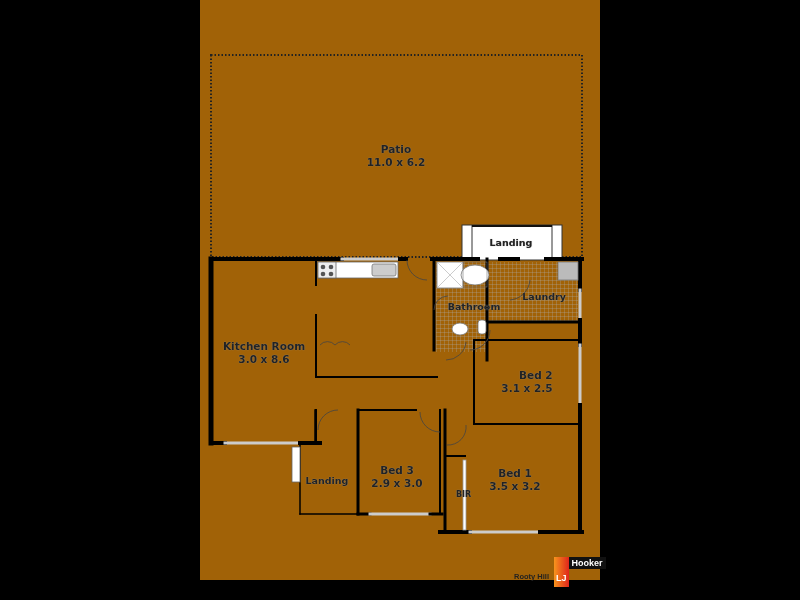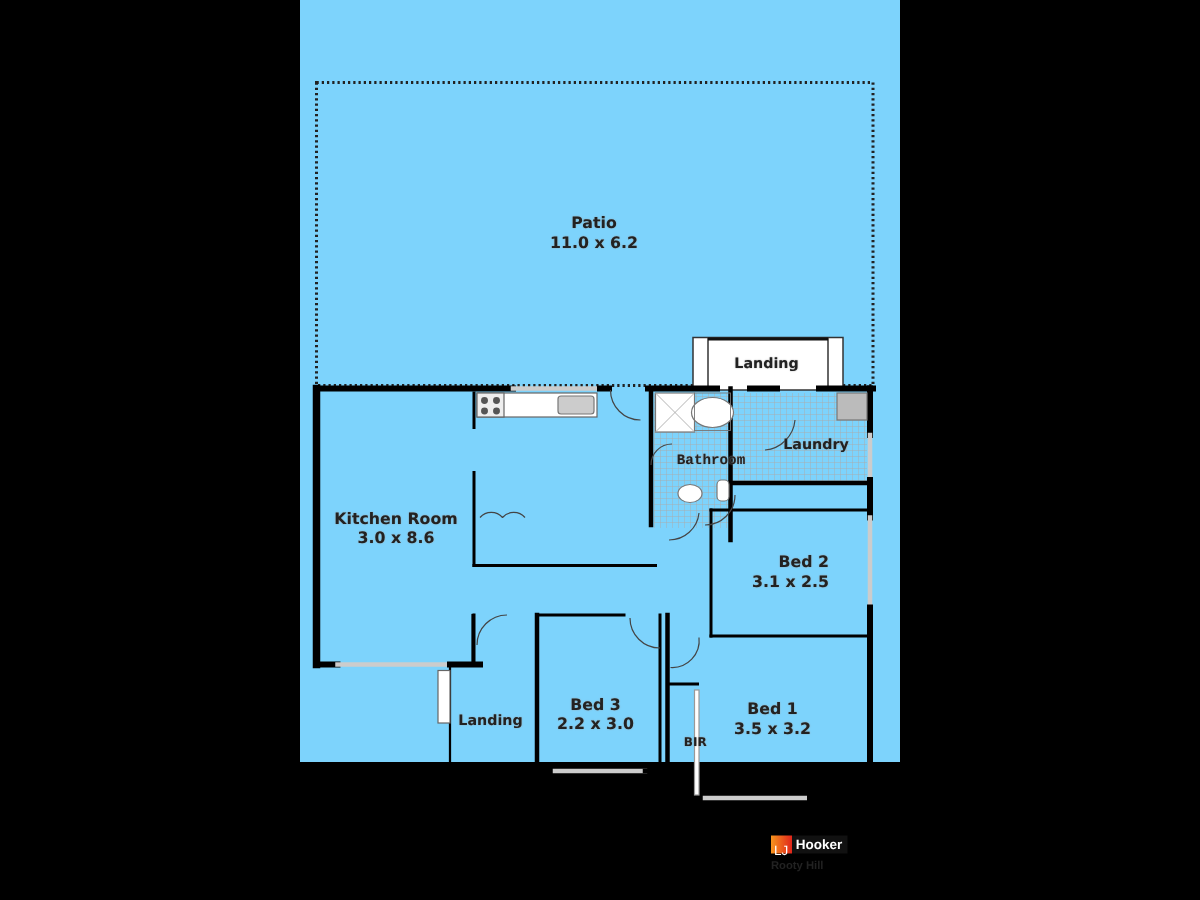--- a/index.html
+++ b/index.html
@@ -1,24 +1,24 @@
 <!DOCTYPE html>
 <html><head>
 <meta charset="utf-8">
 <style>
   html, body { margin:0; padding:0; }
   body { width:800px; height:600px; background:#000; position:relative; overflow:hidden; font-family:"DejaVu Sans", sans-serif; }
-  #page { position:absolute; left:200px; top:0; width:400px; height:508px; background:#7dd3fc; }
+  #page { position:absolute; left:200px; top:0; width:400px; height:580px; background:#a16207; }
   svg { position:absolute; left:0; top:0; }
   .label { position:absolute; text-align:center; font-weight:bold; color:#222; font-size:10.5px; line-height:13px; transform:translateX(-50%); white-space:nowrap; text-shadow:0 0 1px #999; }
   .small { font-size:9.5px; }
   .tiny { font-size:8px; }
   #logo { position:absolute; left:314px; top:557px; }
   #logo .badge { display:flex; height:12px; }
-  #logo .lj { background:linear-gradient(90deg,#f7941d,#e0251b); color:#fff; font-weight:normal; font-size:9px; line-height:12px; padding:4px 2px; font-family:"Liberation Sans", sans-serif; }
+  #logo .lj { background:linear-gradient(90deg,#f7941d,#e0251b); color:#fff; font-weight:bold; font-size:9px; line-height:12px; padding:15px 2px; font-family:"Liberation Sans", sans-serif;margin-left:40px; }
   #logo .hk { background:#111; color:#fff; font-weight:bold; font-size:9px; line-height:12px; padding:0 3px; font-family:"Liberation Sans", sans-serif; }
   #logo .office { font-size:7.5px; color:#222; margin-top:3px; font-family:"Liberation Sans", sans-serif; font-weight:bold; }
 </style>
 </head>
 <body>
 
 <div id="page">
   <svg width="400" height="600" viewBox="0 0 400 600">
     <defs>
       <pattern id="tile" width="4" height="4" patternUnits="userSpaceOnUse">
@@ -127,34 +127,34 @@
   <div class="label" style="left:196px; top:143px;">
     <div>Patio</div>
     <div>11.0 x 6.2</div>
   </div>
   <div class="label small" style="left:311px; top:236px;">
     <div>Landing</div>
   </div>
   <div class="label small" style="left:344px; top:290px;text-align:center;">
     <div>Laundry</div>
   </div>
-  <div class="label small" style="left:274px; top:300px;font-family:Liberation Mono, monospace;">
+  <div class="label small" style="left:274px; top:300px;">
     <div>Bathroom</div>
   </div>
   <div class="label" style="left:64px; top:340px;">
     <div>Kitchen Room</div>
     <div>3.0 x 8.6</div>
   </div>
   <div class="label" style="left:327px; top:369px;text-align:right;">
     <div>Bed 2</div>
     <div>3.1 x 2.5</div>
   </div>
   <div class="label" style="left:197px; top:464px;">
     <div>Bed 3</div>
-    <div>2.2 x 3.0</div>
+    <div>2.9 x 3.0</div>
   </div>
   <div class="label" style="left:315px; top:467px;">
     <div>Bed 1</div>
     <div>3.5 x 3.2</div>
   </div>
   <div class="label small" style="left:127px; top:474px;">
     <div>Landing</div>
   </div>
   <div class="label tiny" style="left:254px; top:488px;padding-left:19px;">
     <div>BIR</div>

